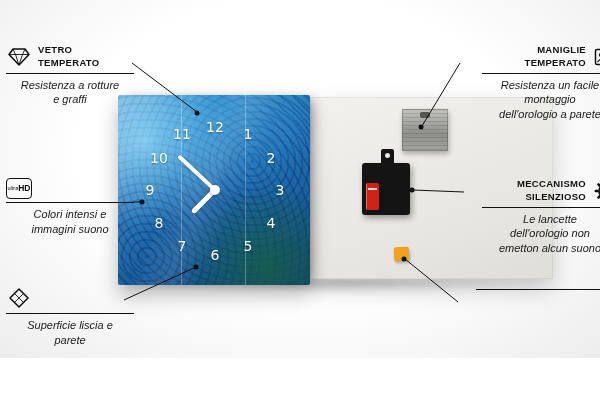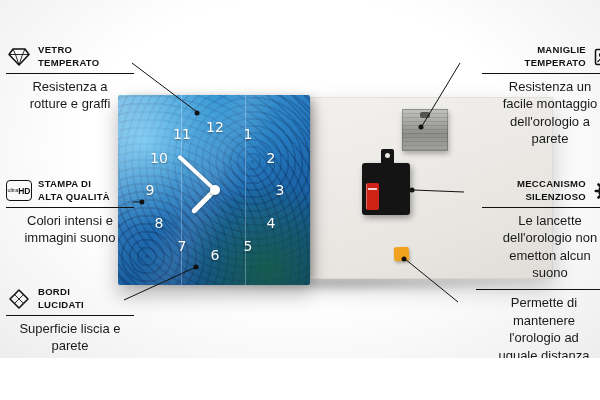--- a/index.html
+++ b/index.html
@@ -61,21 +61,21 @@
   .battery-stripe{position:absolute;left:2px;top:5px;width:9px;height:2px;background:rgba(255,255,255,0.8);}
   .foam{position:absolute;left:84px;top:150px;width:15px;height:14px;background:#f0a11e;border-radius:2px;
     box-shadow:1px 2px 3px rgba(0,0,0,0.25);transform:rotate(-3deg);}
 
   
   .callout{position:absolute;width:128px;}
   .callout .co-head{display:flex;align-items:center;gap:6px;}
   .callout .icon{flex:0 0 auto;width:26px;display:flex;justify-content:center;}
   .callout .co-titles{font-size:9.5px;font-weight:bold;letter-spacing:0.3px;line-height:1.35;}
   .callout .rule{margin-top:3px;border-top:1px solid #111;width:100%;}
-  .callout .subtitle{margin:4px auto 0 auto;font-size:13px;line-height:1.35;text-align:center;color:#1a1a1a;}
+  .callout .subtitle{margin:4px auto 0 auto;font-size:11px;line-height:1.35;text-align:center;color:#1a1a1a;font-style:italic;}
   .callout.right{width:136px;margin-left:24px;}
   .callout.right .co-head{justify-content:flex-end;}
   .callout.right .co-titles{text-align:right;order:0;}
   .callout.right .icon{order:1;}
   .c-vetro{left:6px;top:44px;}
   .c-stampa{left:6px;top:178px;}
   .c-bordi{left:6px;top:286px;}
   .c-maniglie{left:458px;top:44px;}
   .c-meccanismo{left:458px;top:178px;}
   .c-distanziatore{left:452px;top:286px;width:142px;}
@@ -166,41 +166,33 @@
   </div>
 
   <div class="callout c-stampa">
     <div class="co-head">
       <span class="icon">
         <span class="ultrahd">
           <span class="u-top">ultra</span>
           <span class="u-bot">HD</span>
         </span>
       </span>
-      <div class="co-titles">
-        <div>STAMPA DI</div>
-        <div>ALTA QUALITÀ</div>
-      </div>
     </div>
     <div class="rule"></div>
     <div class="subtitle sub-narrow">Colori intensi e immagini suono</div>
   </div>
 
   <div class="callout c-bordi">
     <div class="co-head">
       <span class="icon">
         <svg viewBox="0 0 24 24" width="24" height="24">
             <path d="M12 3 L21 12 L12 21 L3 12 Z" fill="none" stroke="#111" stroke-width="1.5" stroke-linejoin="round"></path>
             <path d="M7.5 7.5 L16.5 16.5 M7.5 16.5 L16.5 7.5" stroke="#111" stroke-width="0.9" fill="none"></path>
           </svg>
       </span>
-      <div class="co-titles">
-        <div>BORDI</div>
-        <div>LUCIDATI</div>
-      </div>
     </div>
     <div class="rule"></div>
     <div class="subtitle sub-mid">Superficie liscia e parete</div>
   </div>
 
   <div class="callout right c-maniglie">
     <div class="co-head">
       <div class="co-titles">
         <div>MANIGLIE</div>
         <div>TEMPERATO</div>
@@ -239,16 +231,15 @@
           <circle cx="12" cy="12" r="2.4" fill="none" stroke="#111" stroke-width="1.5"></circle>
         </svg>
       </span>
     </div>
     <div class="rule"></div>
     <div class="subtitle sub-mid">Le lancette dell'orologio non emetton alcun suono</div>
   </div>
 
   <div class="callout right c-distanziatore">
     <div class="rule"></div>
-    <div class="subtitle sub-mid">Permette di mantenere l'orologio ad uguale distanza dal muro</div>
   </div>
 
 </div>
 
 </body></html>

